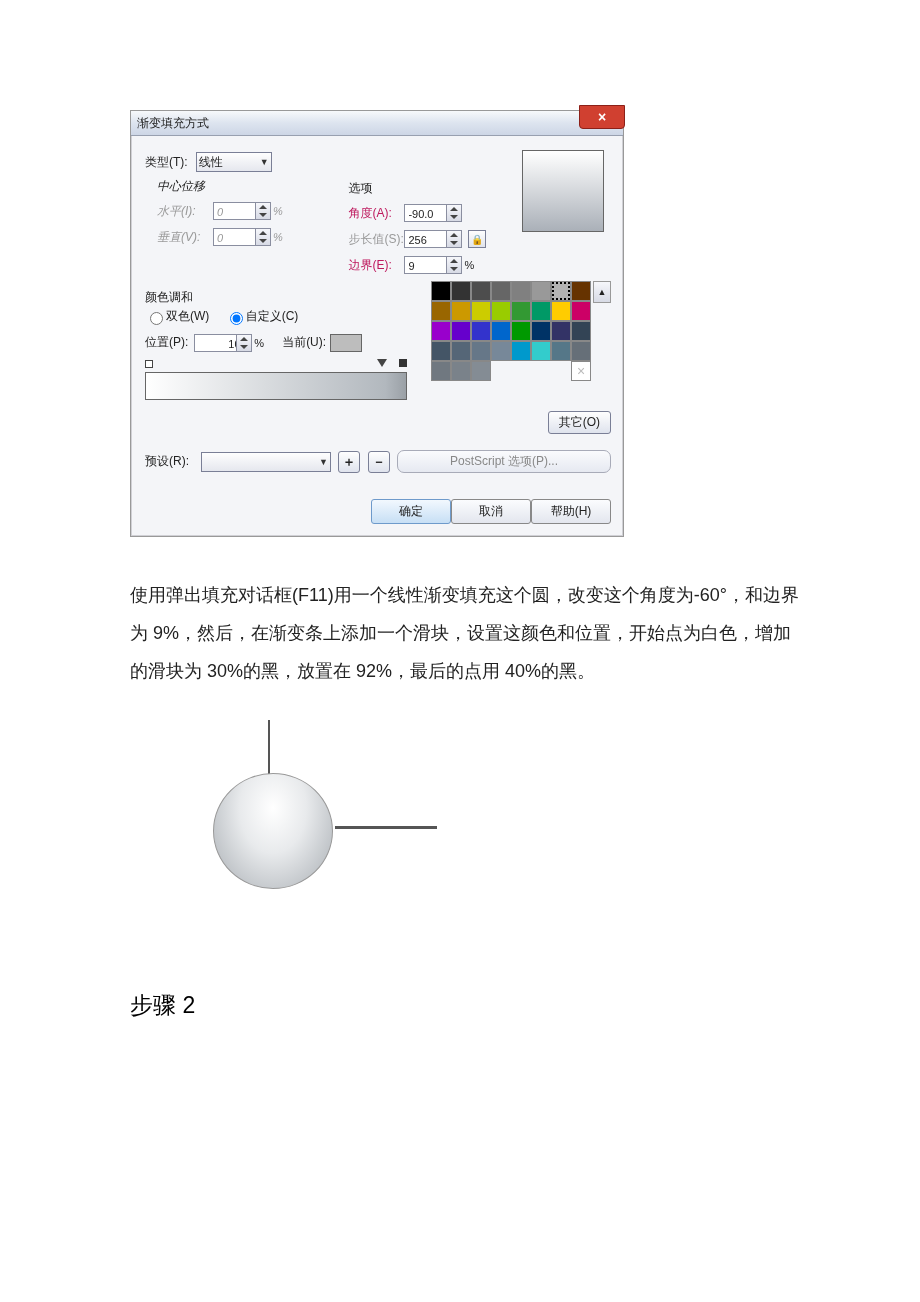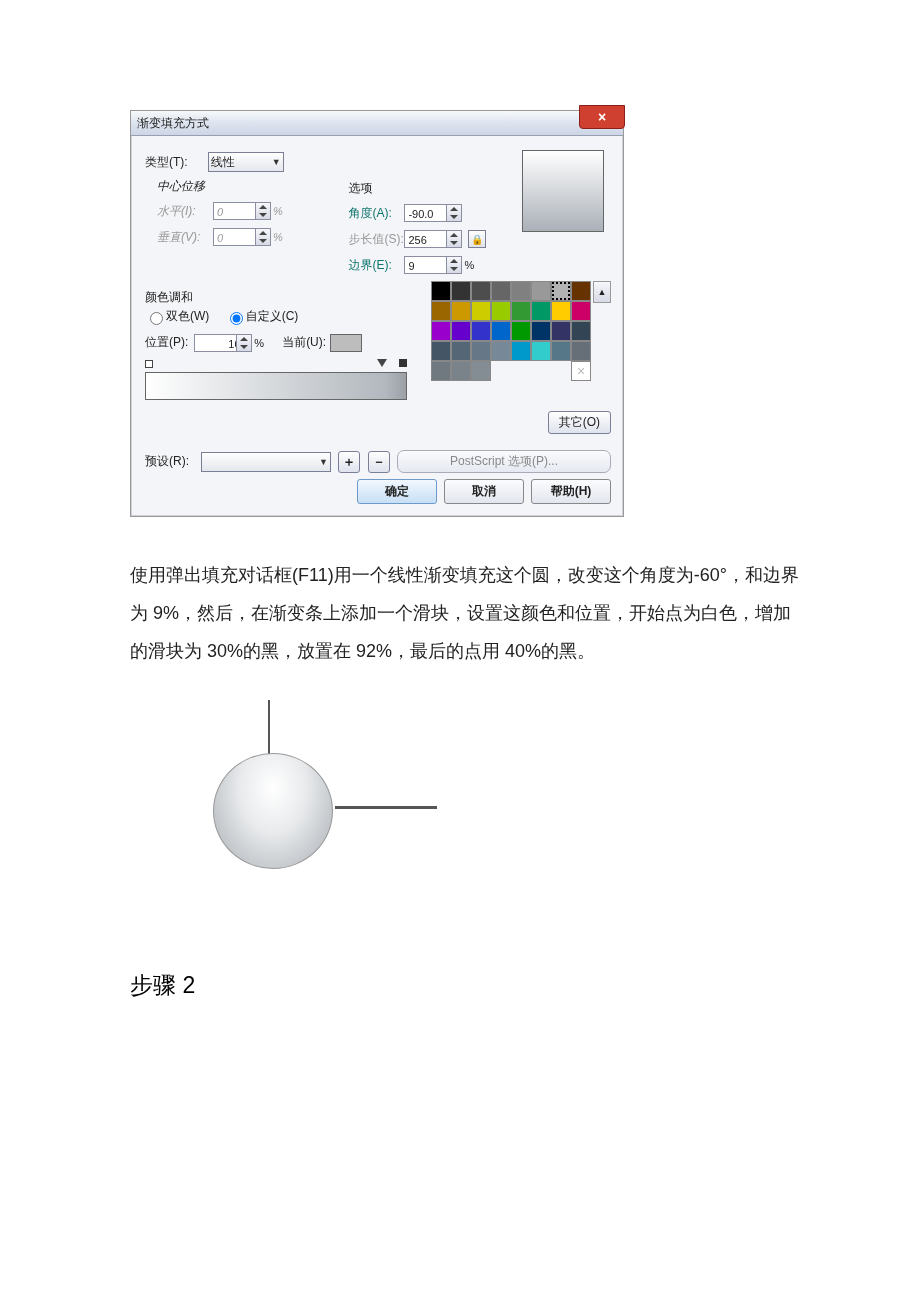--- a/index.html
+++ b/index.html
@@ -43,42 +43,42 @@
     color: #fff;
     display: flex;
     align-items: center;
     justify-content: center;
     font-size: 14px;
     font-weight: bold;
   }
   .dlgbody {
     padding: 10px 12px 12px 14px;
   }
-  .label { margin-right: 20px; }
+  .label { margin-right: 8px; }
   .topsection { display: flex; gap: 16px; }
   .leftcol { width: 190px; }
   .midcol { width: 160px; margin-top: 34px; }
   .rightcol { width: 90px; }
   select.combo, .combo {
     height: 20px;
     width: 76px;
     background: linear-gradient(#fefefe,#e5e7ee);
     border: 1px solid #7a7f96;
     font-size: 12px;
     padding: 0 2px;
     box-sizing: border-box;
     display: inline-flex;
     align-items: center;
     justify-content: space-between;
   }
   .combo .arr { font-size: 9px; color: #333; margin-left: 4px; }
   .subgroup { margin: 6px 0 0 12px; font-style: italic; }
   .fieldrow { display: flex; align-items: center; margin: 6px 0; height: 20px; }
   .fieldlabel { width: 56px; color: #999; }
-  .fieldlabel.active { color: #0f766e; }
+  .fieldlabel.active { color: #be185d; }
   .numbox {
     width: 42px;
     height: 18px;
     border: 1px solid #8a8ea0;
     border-right: none;
     background: #fff;
     font-size: 11px;
     padding: 0 3px;
     box-sizing: border-box;
     line-height: 18px;
@@ -182,23 +182,22 @@
     color: #888;
     border: 1px solid #a8abb8;
     background: linear-gradient(#fafbfd,#e6e9f1);
     border-radius: 7px;
     padding: 2px 8px;
     font-size: 12px;
   }
   .btnrow {
     display: flex;
     justify-content: flex-end;
-    gap: 7px;
-    margin-top: 6px;
-    font-weight: bold;
+    gap: 0;
+    margin-top: 26px;
   }
   .btn {
     width: 78px;
     border: 1px solid #6e9acb;
     background: linear-gradient(#f2f8fe,#c7dff5);
     border-radius: 3px;
     padding: 3px 0;
     text-align: center;
     font-size: 12px;
   }

